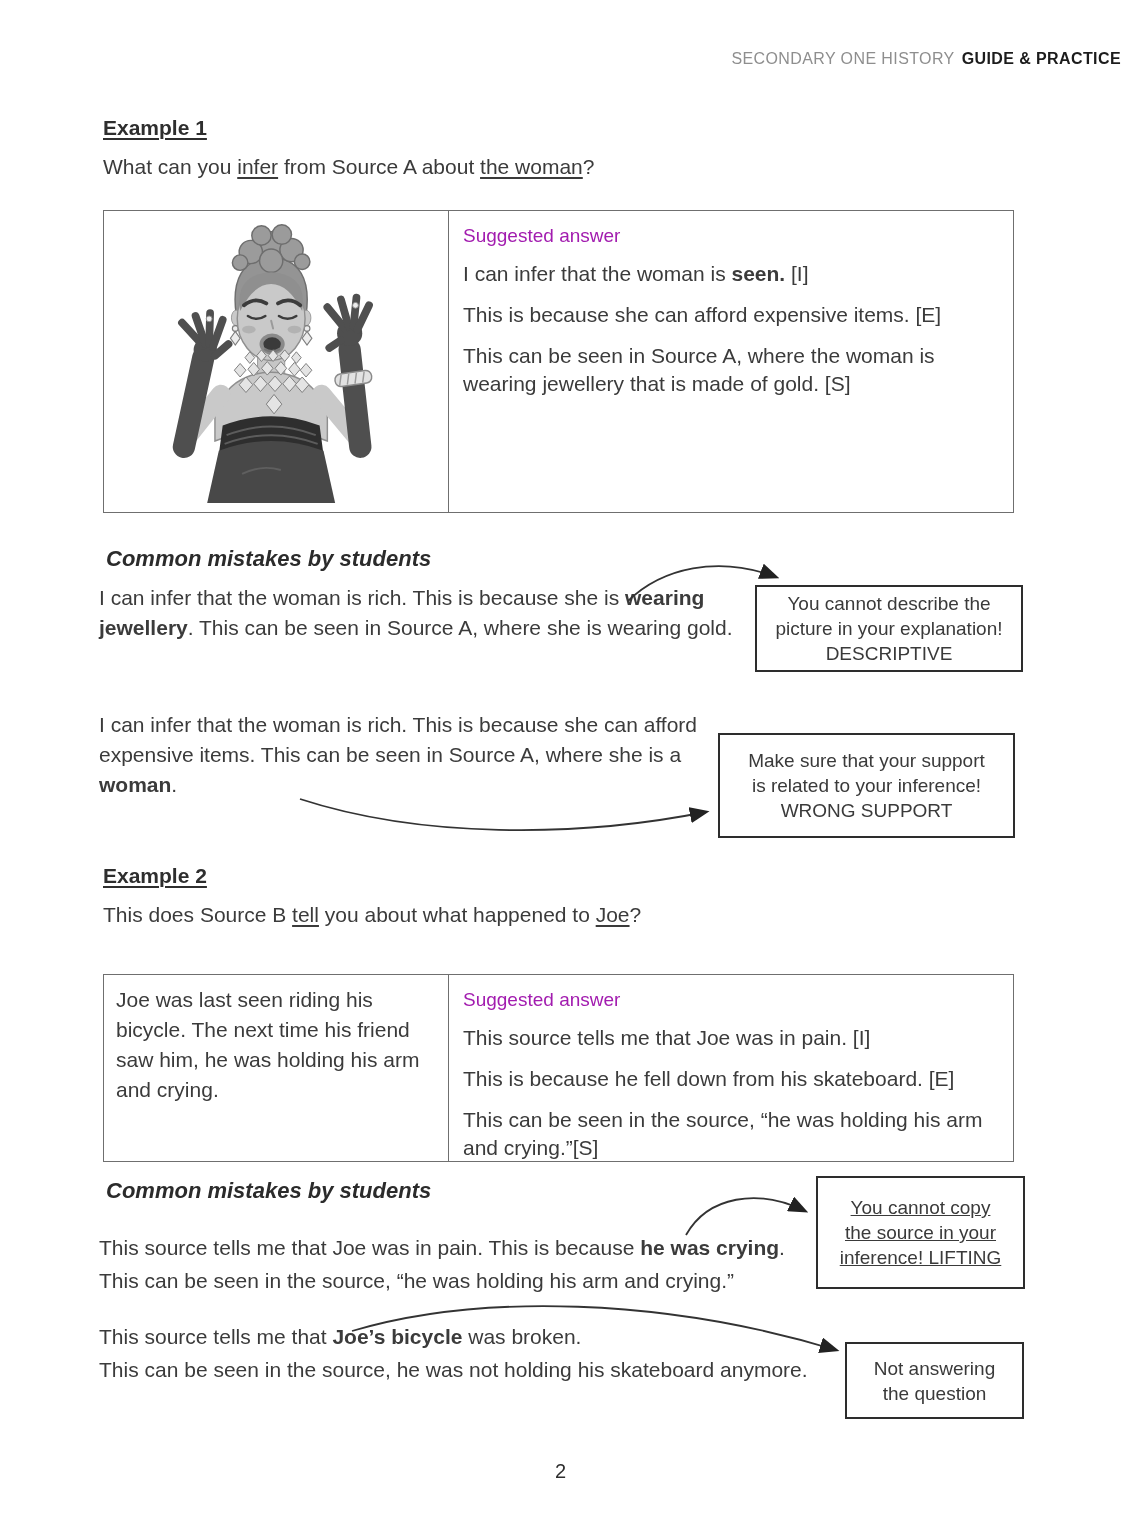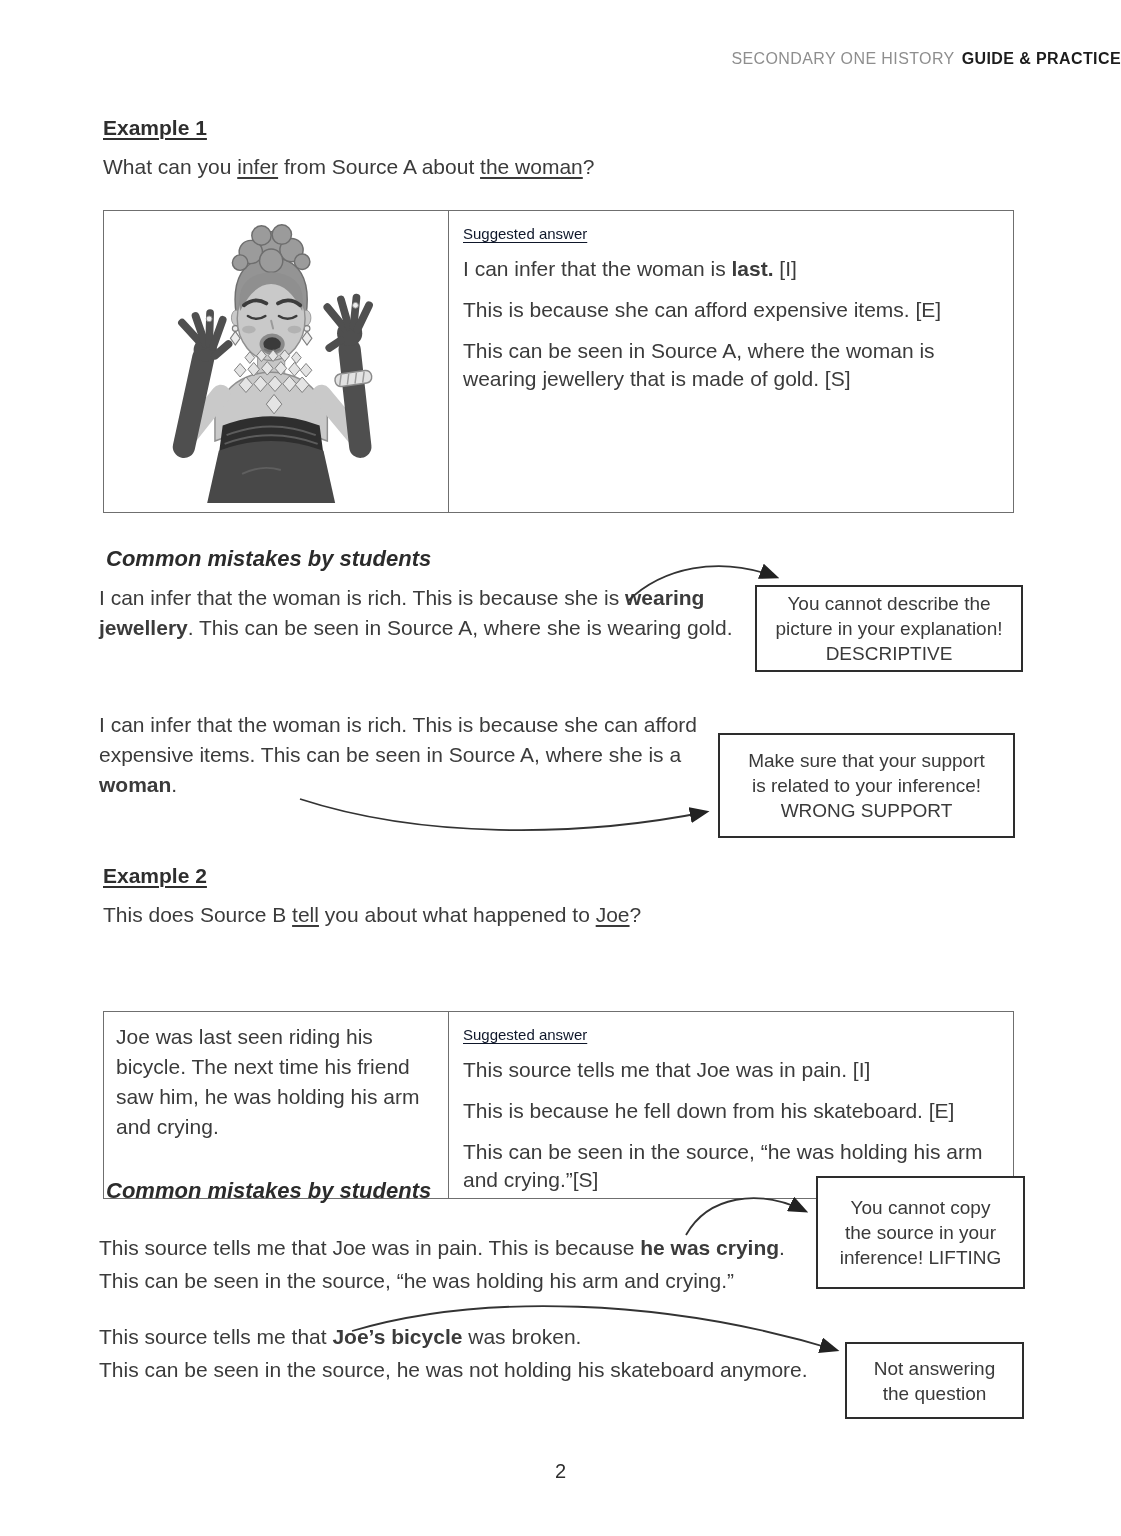--- a/index.html
+++ b/index.html
@@ -16,39 +16,39 @@
   .ex-head{position:absolute;left:103px;font-size:21px;font-weight:bold;color:#2e2e2e;
     text-decoration:underline;text-underline-offset:3px;text-decoration-thickness:2px;}
   .q{position:absolute;left:103px;font-size:21px;line-height:30px;color:#3b3b3b;}
   .q .u{text-decoration:underline;text-underline-offset:3px;}
 
   .cm-head{position:absolute;left:106px;font-size:22px;font-weight:bold;font-style:italic;color:#2b2b2b;}
 
   
   .tbl{position:absolute;left:103px;width:911px;display:flex;border:1.5px solid #6f6f6f;box-sizing:border-box;background:#fff;}
   .t1{top:210px;height:303px;}
-  .t2{top:1011px;height:188px;}
+  .t2{top:974px;height:188px;}
   .cell-left{width:345px;flex:none;border-right:1.5px solid #6f6f6f;box-sizing:border-box;
     display:flex;align-items:center;justify-content:center;padding:8px 12px;}
   .cell-right{flex:1;padding:10px 18px 10px 14px;box-sizing:border-box;}
-  .sa-head{font-size:15px;margin:4px 0 0 0;text-decoration:underline;text-underline-offset:3px;color:#0f172a;}
+  .sa-head{font-size:19px;margin:4px 0 0 0;text-underline-offset:3px;color:#a21caf;}
   .sa-p{margin:13px 0 0 0;font-size:21px;line-height:28px;color:#3b3b3b;}
   .src-p{margin:2px 0 0 0;font-size:21px;line-height:30px;color:#3b3b3b;}
 
   
   .para{position:absolute;left:99px;font-size:21px;line-height:30px;color:#3b3b3b;margin:0;}
   .m-line{font-size:21px;line-height:33px;color:#3b3b3b;white-space:nowrap;}
 
   
   .callout{position:absolute;border:2px solid #2d2d2d;background:#fff;box-sizing:border-box;
     display:flex;flex-direction:column;align-items:center;justify-content:center;
     text-align:center;font-size:19px;line-height:25px;color:#3a3a3a;padding:6px 8px;}
   .c1{left:755px;top:585px;width:268px;height:87px;}
   .c2{left:718px;top:733px;width:297px;height:105px;}
-  .c3{left:816px;top:1176px;width:209px;height:113px;}
+  .c3{left:816px;top:1176px;width:209px;height:113px;text-decoration:underline;}
   .c4{left:845px;top:1342px;width:179px;height:77px;}
 
   
   .arrows{position:absolute;left:0;top:0;width:1121px;height:1536px;pointer-events:none;}
 
   .page-num{position:absolute;top:1460px;left:0;width:100%;text-align:center;font-size:20px;color:#2e2e2e;}
 </style>
 </head>
 <body>
 
@@ -160,21 +160,21 @@
             <polygon points="149,161 156,169 149,177 142,169"></polygon>
           <polygon points="164,161 171,169 164,177 157,169"></polygon>
             <polygon points="179,161 186,169 179,177 172,169"></polygon>
           <polygon points="192,162 199,170 192,178 185,170"></polygon>
           <polygon points="163,180 171,190 163,200 155,190"></polygon>
         </g>
       </svg>
     </div>
     <div class="cell-right">
       <p class="sa-head">Suggested answer</p>
-      <p class="sa-p"><span>I can infer that the woman is </span><b>last.</b><span> [I]</span></p>
+      <p class="sa-p"><span>I can infer that the woman is </span><b>seen.</b><span> [I]</span></p>
       <p class="sa-p">This is because she can afford expensive items. [E]</p>
       <p class="sa-p">This can be seen in Source A, where the woman is wearing jewellery that is made of gold. [S]</p>
     </div>
   </div>
 
   <div class="cm-head" style="top:546px;">Common mistakes by students</div>
 
   <p class="para" style="top:583px;width:655px;"><span>I can infer that the woman is rich. This is because she is </span><b>wearing jewellery</b><span>. This can be seen in Source A, where she is wearing gold.</span></p>
 
   <div class="callout c1">

